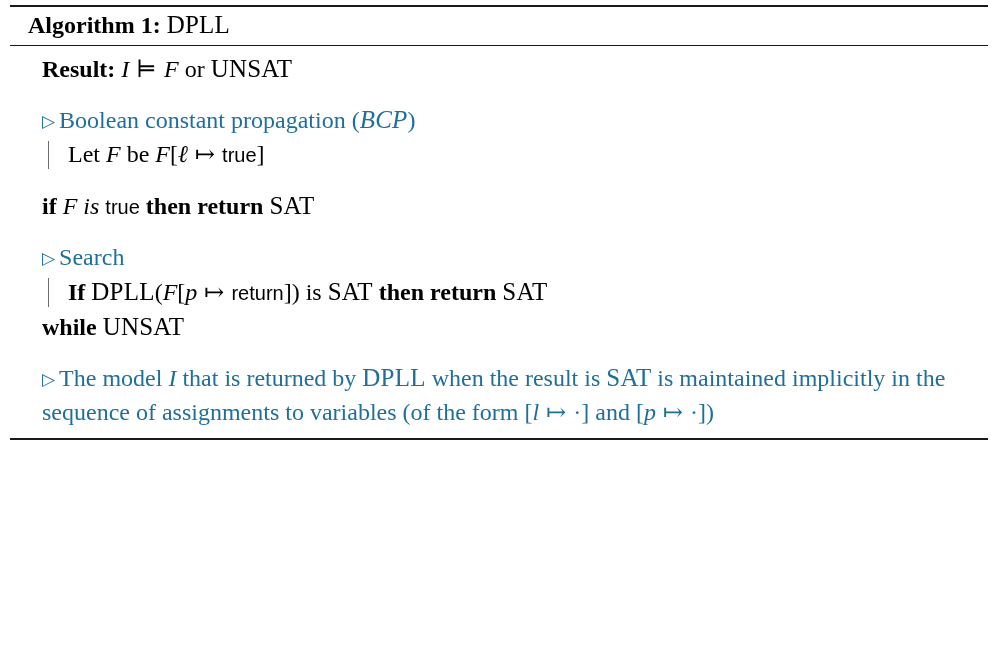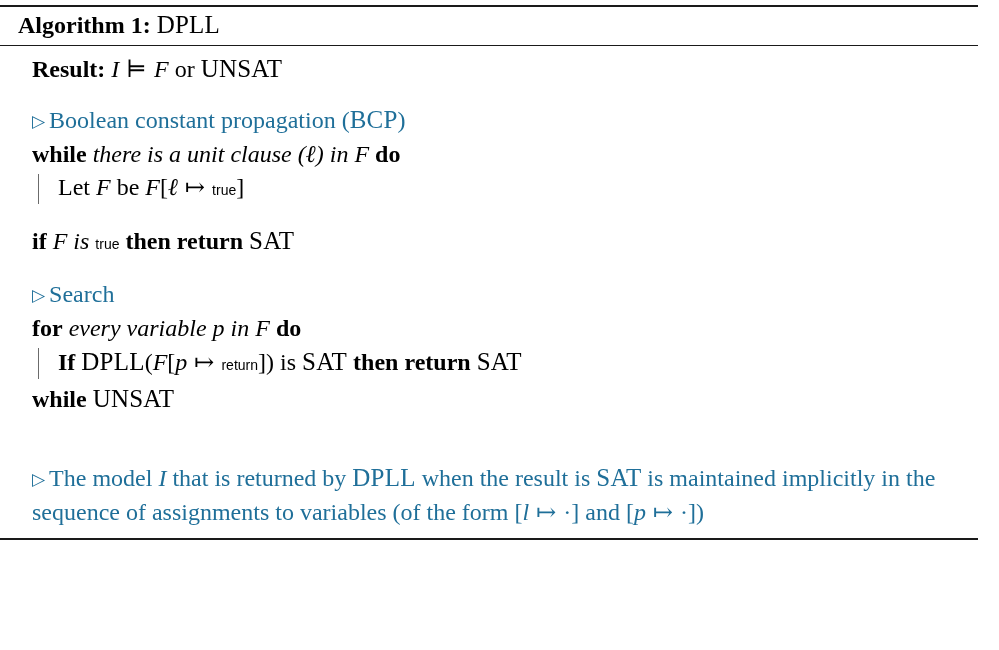--- a/index.html
+++ b/index.html
@@ -10,21 +10,21 @@
   body {
     width: 999px;
     height: 650px;
     font-family: "Liberation Serif", "DejaVu Serif", serif;
     color: #000000;
     overflow: hidden;
   }
 
   #algorithm-float {
     position: absolute;
-    left: 0;
+    left: 10px;
     top: 5px;
     width: 978px;
   }
 
   .rule-top {
     border-top: 2.2px solid #1a1a1a;
     height: 0;
   }
   .rule-mid {
     border-top: 1.6px solid #1a1a1a;
@@ -72,44 +72,43 @@
     top: 3px;
     bottom: 3px;
     width: 1.4px;
     background: #6b6b6b;
   }
 
   
   .kw      { font-weight: bold; }
   .it      { font-style: italic; }
   .sc      { font-variant: small-caps; font-size: 25px; letter-spacing: 0.2px; }
-  .sf      { font-family: "Liberation Sans", "DejaVu Sans", sans-serif; font-size: 14px; }
+  .sf      { font-family: "Liberation Sans", "DejaVu Sans", sans-serif; font-size: 20px; }
   .math    { font-style: italic; font-family: "Liberation Serif", "DejaVu Serif", serif; }
   .ell     { font-style: italic; font-family: "DejaVu Serif", serif; }
   .op      { font-style: normal; padding: 0 1px; }
   .brk     { font-style: normal; }
 
   .comment {
     color: #1f6f99;
   }
-  .comment .sc { font-variant: small-caps; }
+  .comment .sc { font-variant: small-caps; font-style: italic; }
   .tri {
     font-size: 17px;
     vertical-align: 1px;
     padding-right: 4px;
   }
 
   .comment-wrap {
     font-size: 24px;
     line-height: 33px;
     padding-left: 32px;
     padding-right: 40px;
     color: #1f6f99;
     white-space: normal;
-    margin-top: 28px;
   }
 </style>
 </head>
 <body>
 
 <div id="algorithm-float">
 
   <div class="rule-top"></div>
 
   <div class="caption">
@@ -130,28 +129,20 @@
       <span>or</span>
       <span class="sc">UNSAT</span>
     </div>
 
     <div class="spacer"></div>
 
     <div class="line comment">
       <span class="tri">▷</span><span>Boolean constant propagation (</span><span class="sc">BCP</span><span>)</span>
     </div>
 
-    <div class="line">
-      <span class="kw">while</span>
-      <span class="it">there is a unit clause</span>
-      <span class="it">(ℓ)</span>
-      <span class="it">in</span>
-      <span class="math">F</span>
-      <span class="kw">do</span>
-    </div>
 
     <div class="line indent-1">
       <span class="guide"></span>
       <span>Let</span>
       <span class="math">F</span>
       <span>be</span>
       <span class="math">F</span><span class="brk">[</span><span class="ell">ℓ</span>
       <span class="op">↦</span>
       <span class="sf">true</span><span class="brk">]</span>
     </div>
@@ -166,28 +157,20 @@
       <span class="kw">then return</span>
       <span class="sc">SAT</span>
     </div>
 
     <div class="spacer"></div>
 
     <div class="line comment">
       <span class="tri">▷</span><span>Search</span>
     </div>
 
-    <div class="line">
-      <span class="kw">for</span>
-      <span class="it">every variable</span>
-      <span class="math">p</span>
-      <span class="it">in</span>
-      <span class="math">F</span>
-      <span class="kw">do</span>
-    </div>
 
 
     <div class="line indent-1">
       <span class="guide"></span>
       <span class="kw">If</span>
       <span class="sc">DPLL</span><span class="brk">(</span><span class="math">F</span><span class="brk">[</span><span class="math">p</span>
       <span class="op">↦</span>
       <span class="sf">return</span><span class="brk">]</span><span class="brk">)</span>
       <span>is</span>
       <span class="sc">SAT</span>

